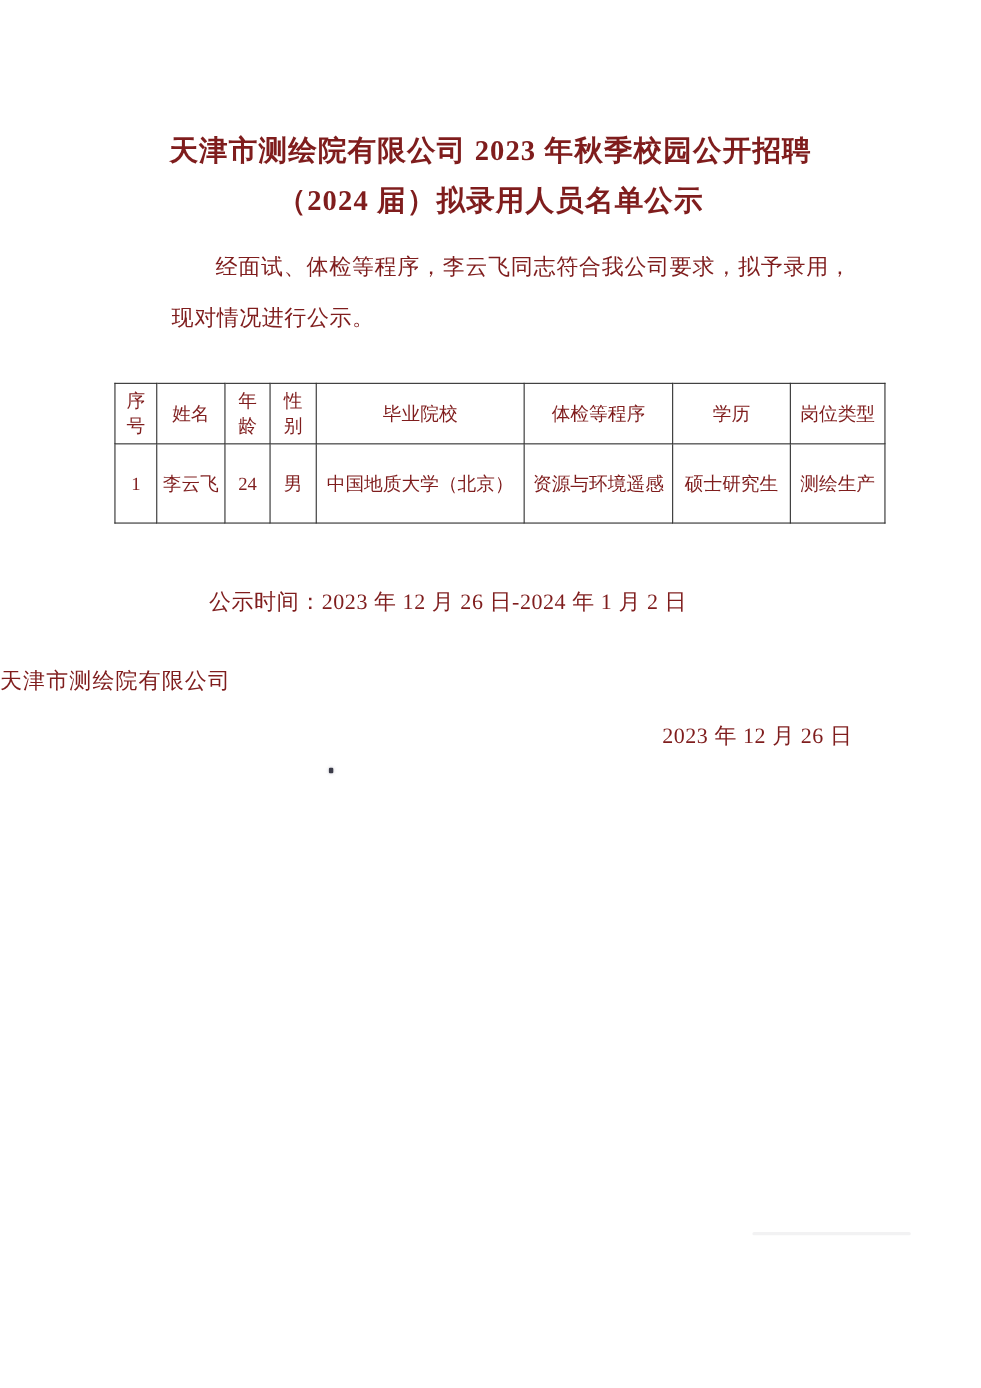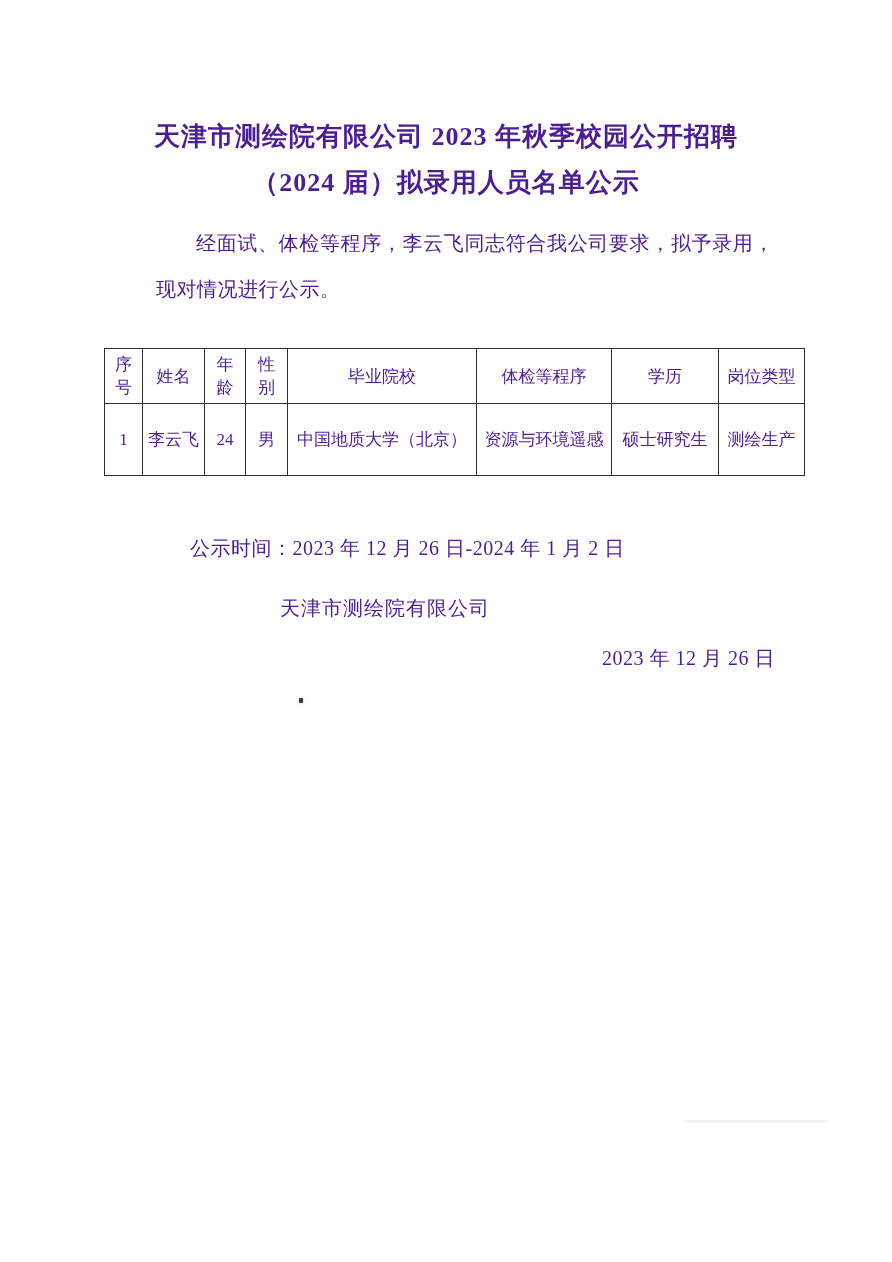--- a/index.html
+++ b/index.html
@@ -6,21 +6,21 @@
     margin: 0;
     padding: 0;
     background: #e8e8e8;
   }
   .page {
     position: relative;
     width: 892px;
     height: 1262px;
     margin: 0 auto;
     background: #ffffff;
-    color: #4c1d95;
+    color: #7f1d1d;
     font-family: "Liberation Serif", "DejaVu Serif", serif;
     overflow: hidden;
   }
   .title-block {
     padding-top: 114px;
     text-align: center;
     font-weight: 700;
     font-size: 26px;
     letter-spacing: 1px;
   }
@@ -68,22 +68,22 @@
     word-break: break-all;
   }
   .footer-line {
     font-size: 20px;
     letter-spacing: 0.5px;
     line-height: 28px;
   }
   .publicity-time  { margin: 58px 0 0 190px; }
   .supervision-tel { margin: 18px 0 0 190px; }
   .signature-company {
-    margin: 32px 122px 0 0;
-    text-align: center;
+    margin: 43px 122px 0 0;
+    text-align: left;
     letter-spacing: 1px;
   }
   .signature-date {
     margin: 22px 117px 0 0;
     text-align: right;
   }
   .speck-artifact {
     position: absolute;
     left: 299px;
     top: 698px;

